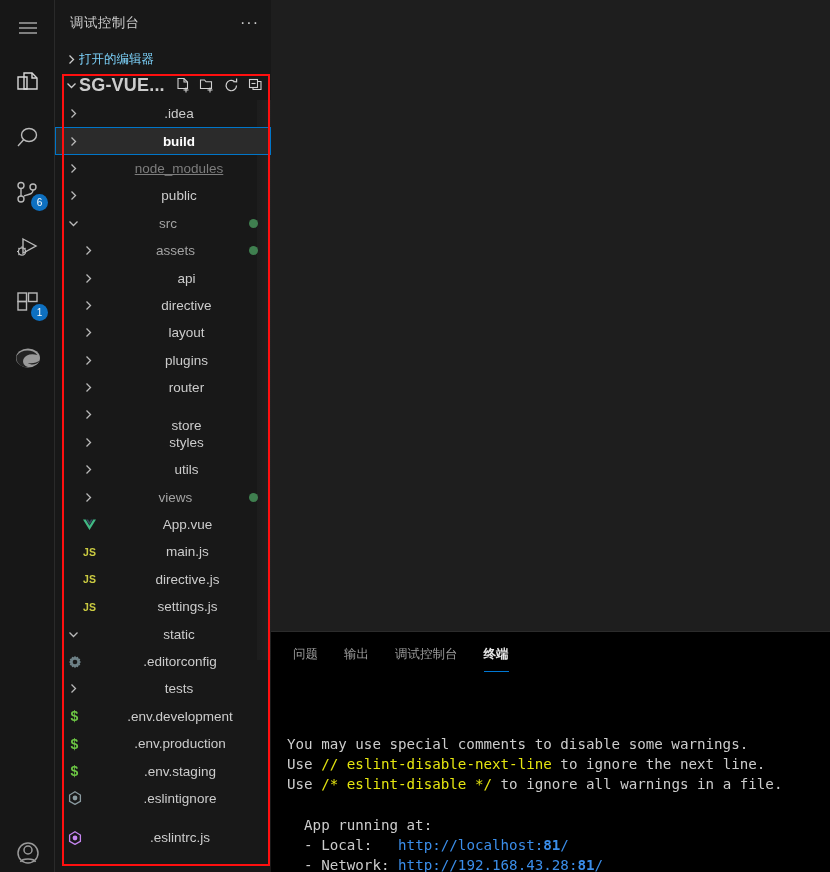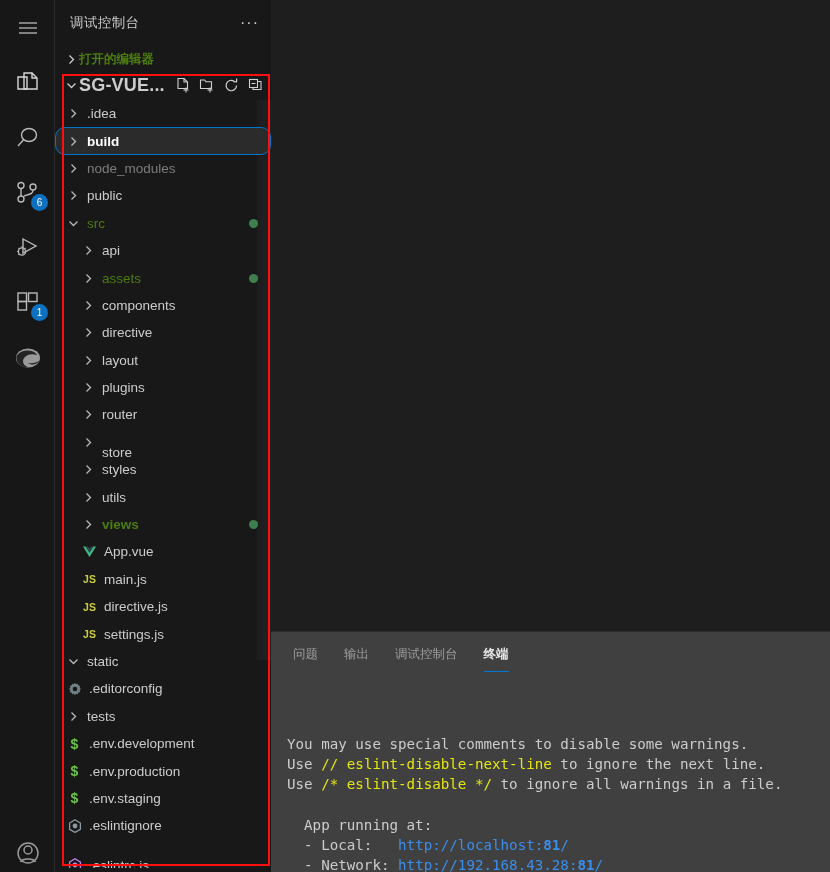--- a/index.html
+++ b/index.html
@@ -85,23 +85,23 @@
     letter-spacing: 1px;
     padding-right: 4px;
     line-height: 10px;
   }
 
   .section-header {
     height: 26px;
     display: flex;
     align-items: center;
     padding-left: 8px;
-    color: #4d7c0f;
+    color: #7dd3fc;
     font-size: 12.5px;
-    font-weight: bold;
+    font-weight: normal;
   }
   .twisty {
     width: 16px;
     display: inline-flex;
     align-items: center;
     justify-content: center;
     flex: none;
   }
 
   .project-header {
@@ -132,20 +132,21 @@
     justify-content: center;
   }
 
   
   .tree {
     position: absolute;
     left: 0; top: 100px;
     width: 216px;
     bottom: 4px;
     overflow: hidden;
+    text-align: center;
   }
   .row {
     position: relative;
     height: 27.4px;
     display: flex;
     align-items: center;
     color: #cccccc;
     font-size: 13.5px;
     box-sizing: border-box;
     white-space: nowrap;
@@ -168,21 +169,21 @@
   }
   .row .label { flex: 1; overflow: hidden; }
   .row .gitdot {
     width: 9px; height: 9px;
     border-radius: 50%;
     background: #3f7f4f;
     margin-right: 13px;
     flex: none;
   }
   .row.dim .label { color: #7d7d7d; }
-  .row.green .label { color: #4d7c0f; }
+  .row.green .label { color: #a3a3a3; }
   .row.selected {
     background: #2b2b2b;
     outline: 1px solid #0076c9;
     outline-offset: -1px;
     z-index: 3;
   }
   .row.selected .label { color: #ffffff; font-weight: bold; }
 
   .scroll-shadow {
     position: absolute;
@@ -198,21 +199,21 @@
     right: 0;
     height: 631px;
     background: #1e1e1e;
   }
 
   
   .panel {
     position: absolute;
     left: 271px; top: 631px;
     right: 0; bottom: 0;
-    background: #404040;
+    background: #000000;
     border-top: 1px solid #2b2b2b;
     box-sizing: border-box;
   }
   .panel-tabs {
     display: flex;
     align-items: flex-start;
     height: 46px;
     padding: 14px 0 0 22px;
     gap: 26px;
   }
@@ -399,77 +400,69 @@
 
     <div class="tree" id="tree">
         <div class="row" style="padding-left: 10px;">
           <span class="chev">
             <svg width="11" height="11" viewBox="0 0 11 11">
               <path d="M3.5 1.5 L7.5 5.5 L3.5 9.5" fill="none" stroke="#b9b9b9" stroke-width="1.3"></path>
             </svg>
           </span>
           <span class="label" style="padding-left: 5px;">.idea</span>
         </div>
-        <div class="row selected" style="padding-left: 10px; border-radius: 10px;">
+        <div class="row selected" style="padding-left: 10px;">
           <span class="chev">
             <svg width="11" height="11" viewBox="0 0 11 11">
               <path d="M3.5 1.5 L7.5 5.5 L3.5 9.5" fill="none" stroke="#b9b9b9" stroke-width="1.3"></path>
             </svg>
           </span>
           <span class="label" style="padding-left: 5px;">build</span>
         </div>
         <div class="row dim" style="padding-left: 10px;">
           <span class="chev">
             <svg width="11" height="11" viewBox="0 0 11 11">
               <path d="M3.5 1.5 L7.5 5.5 L3.5 9.5" fill="none" stroke="#b9b9b9" stroke-width="1.3"></path>
             </svg>
           </span>
-          <span class="label" style="padding-left: 5px;">node_modules</span>
+          <span class="label" style="padding-left: 5px; text-decoration: underline;">node_modules</span>
         </div>
         <div class="row" style="padding-left: 10px;">
           <span class="chev">
             <svg width="11" height="11" viewBox="0 0 11 11">
               <path d="M3.5 1.5 L7.5 5.5 L3.5 9.5" fill="none" stroke="#b9b9b9" stroke-width="1.3"></path>
             </svg>
           </span>
           <span class="label" style="padding-left: 5px;">public</span>
         </div>
         <div class="row green" style="padding-left: 10px;">
           <span class="chev">
             <svg width="11" height="11" viewBox="0 0 11 11">
               <path d="M1.5 3.5 L5.5 7.5 L9.5 3.5" fill="none" stroke="#b9b9b9" stroke-width="1.3"></path>
             </svg>
           </span>
           <span class="label" style="padding-left: 5px;">src</span>
           <span class="gitdot"></span>
         </div>
-        <div class="row" style="padding-left: 25px;">
-          <span class="chev">
-            <svg width="11" height="11" viewBox="0 0 11 11">
-              <path d="M3.5 1.5 L7.5 5.5 L3.5 9.5" fill="none" stroke="#b9b9b9" stroke-width="1.3"></path>
-            </svg>
-          </span>
-          <span class="label" style="padding-left: 5px;">api</span>
-        </div>
         <div class="row green" style="padding-left: 25px;">
           <span class="chev">
             <svg width="11" height="11" viewBox="0 0 11 11">
               <path d="M3.5 1.5 L7.5 5.5 L3.5 9.5" fill="none" stroke="#b9b9b9" stroke-width="1.3"></path>
             </svg>
           </span>
           <span class="label" style="padding-left: 5px;">assets</span>
           <span class="gitdot"></span>
         </div>
         <div class="row" style="padding-left: 25px;">
           <span class="chev">
             <svg width="11" height="11" viewBox="0 0 11 11">
               <path d="M3.5 1.5 L7.5 5.5 L3.5 9.5" fill="none" stroke="#b9b9b9" stroke-width="1.3"></path>
             </svg>
           </span>
-          <span class="label" style="padding-left: 5px;">components</span>
+          <span class="label" style="padding-left: 5px;">api</span>
         </div>
         <div class="row" style="padding-left: 25px;">
           <span class="chev">
             <svg width="11" height="11" viewBox="0 0 11 11">
               <path d="M3.5 1.5 L7.5 5.5 L3.5 9.5" fill="none" stroke="#b9b9b9" stroke-width="1.3"></path>
             </svg>
           </span>
           <span class="label" style="padding-left: 5px;">directive</span>
         </div>
         <div class="row" style="padding-left: 25px;">
@@ -513,21 +506,21 @@
           <span class="label" style="padding-left: 5px;">styles</span>
         </div>
         <div class="row" style="padding-left: 25px;">
           <span class="chev">
             <svg width="11" height="11" viewBox="0 0 11 11">
               <path d="M3.5 1.5 L7.5 5.5 L3.5 9.5" fill="none" stroke="#b9b9b9" stroke-width="1.3"></path>
             </svg>
           </span>
           <span class="label" style="padding-left: 5px;">utils</span>
         </div>
-        <div class="row green" style="padding-left: 25px; font-weight: bold;">
+        <div class="row green" style="padding-left: 25px;">
           <span class="chev">
             <svg width="11" height="11" viewBox="0 0 11 11">
               <path d="M3.5 1.5 L7.5 5.5 L3.5 9.5" fill="none" stroke="#b9b9b9" stroke-width="1.3"></path>
             </svg>
           </span>
           <span class="label" style="padding-left: 5px;">views</span>
           <span class="gitdot"></span>
         </div>
         <div class="row" style="padding-left: 25px;">
           <span class="ficon">

